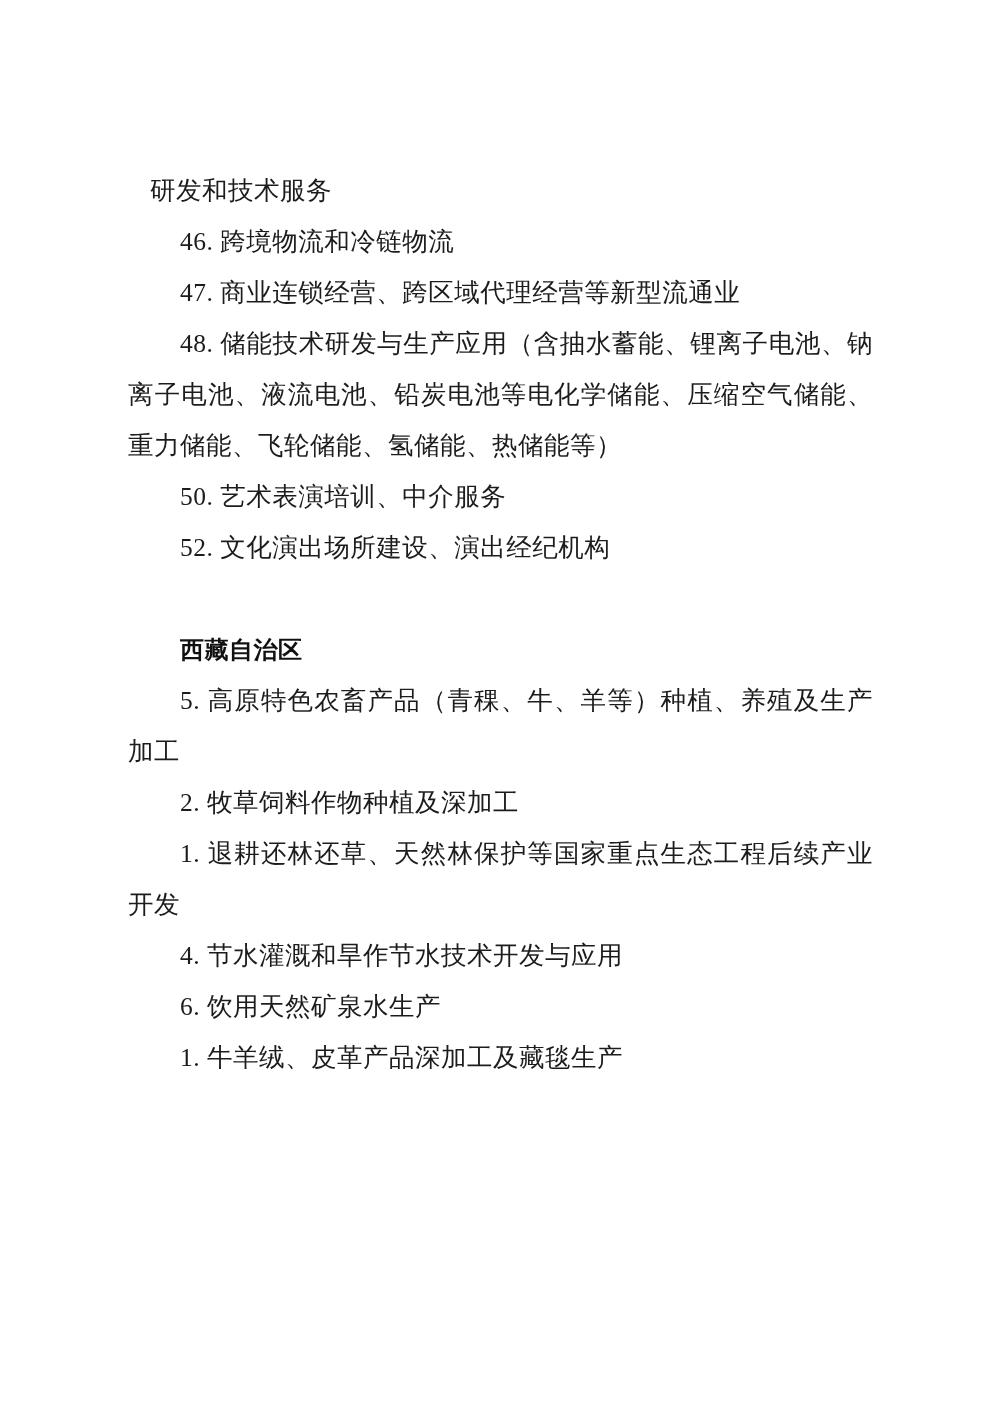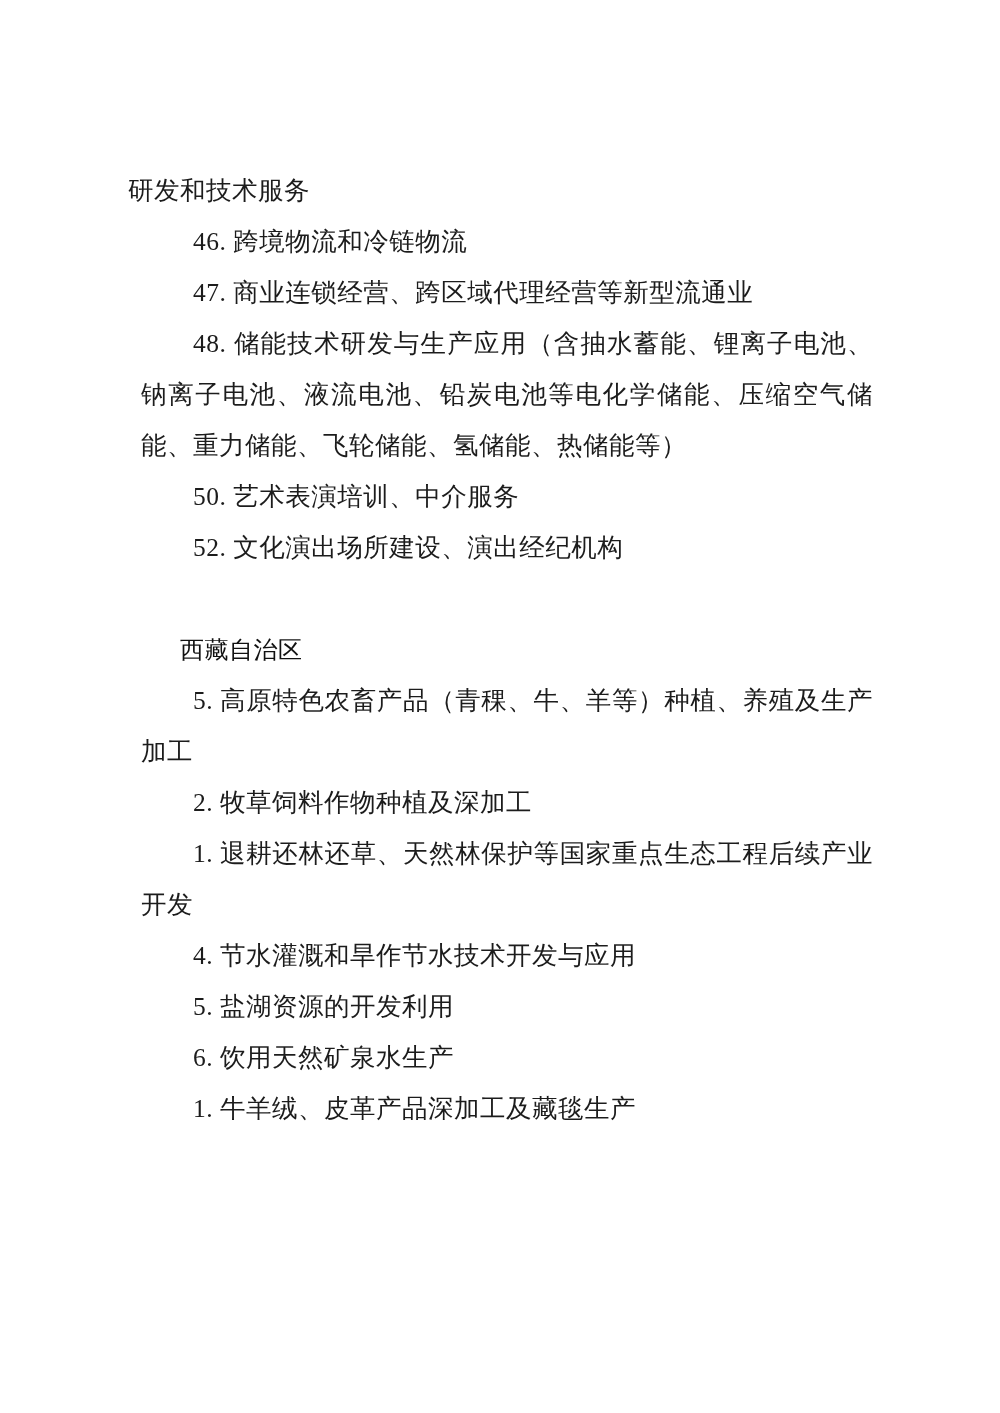--- a/index.html
+++ b/index.html
@@ -29,28 +29,28 @@
     font-size: 25.5px;
     line-height: 51px;
     color: #1c1c1c;
     letter-spacing: 0.5px;
     text-align: justify;
     margin: 0;
     white-space: pre-wrap;
   }
   .para.hang {
     text-indent: 0;
+    margin-left: 22px;
   }
   .para.indent {
     text-indent: 52px;
-    margin-left: 13px;
   }
   .section-title {
     font-family: "Liberation Sans", "DejaVu Sans", sans-serif;
-    font-weight: normal;
+    font-weight: bold;
     font-size: 24px;
     line-height: 51px;
     color: #111111;
     margin: 0;
     text-indent: 52px;
     letter-spacing: 0.5px;
   }
   .spacer {
     height: 51px;
   }
@@ -70,18 +70,17 @@
     <p class="para indent">52. 文化演出场所建设、演出经纪机构</p>
 
     <div class="spacer"></div>
 
     <p class="section-title">西藏自治区</p>
 
     <p class="para indent">5. 高原特色农畜产品（青稞、牛、羊等）种植、养殖及生产加工</p>
     <p class="para indent">2. 牧草饲料作物种植及深加工</p>
     <p class="para indent">1. 退耕还林还草、天然林保护等国家重点生态工程后续产业开发</p>
     <p class="para indent">4. 节水灌溉和旱作节水技术开发与应用</p>
-    <p class="para indent">5. 盐湖资源的开发利用</p>
     <p class="para indent">6. 饮用天然矿泉水生产</p>
     <p class="para indent">1. 牛羊绒、皮革产品深加工及藏毯生产</p>
 
   </div>
 </div>
 
 </body></html>

